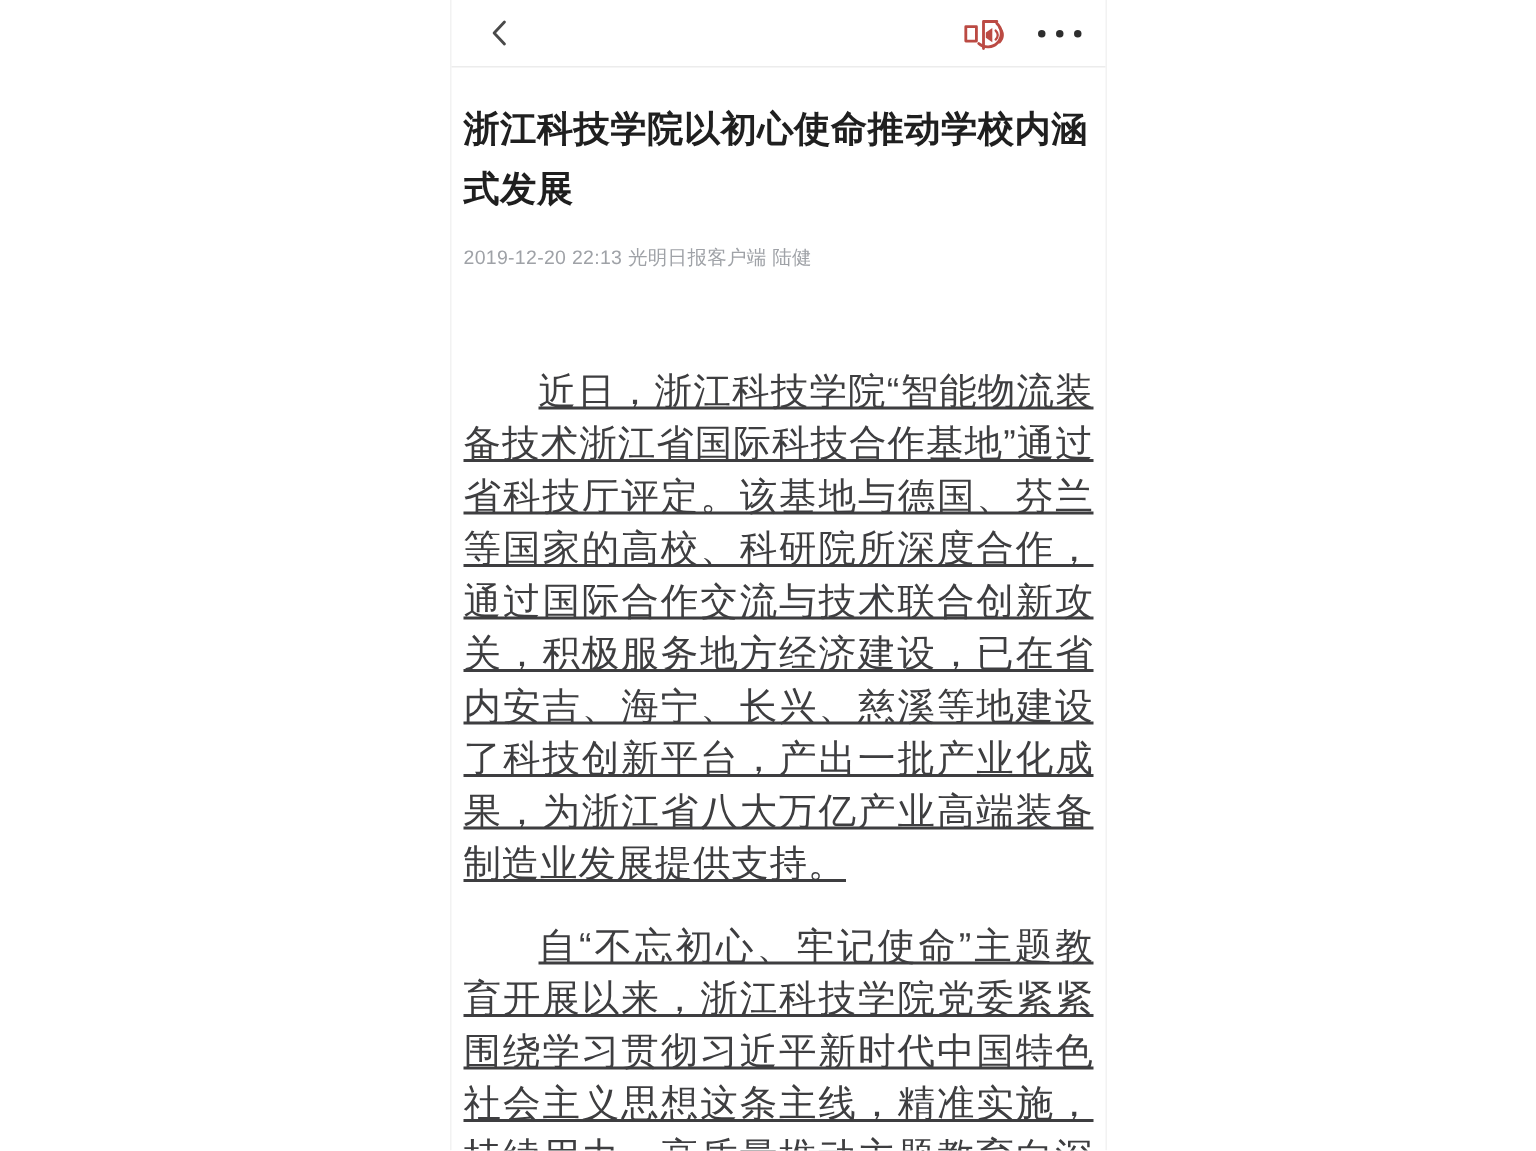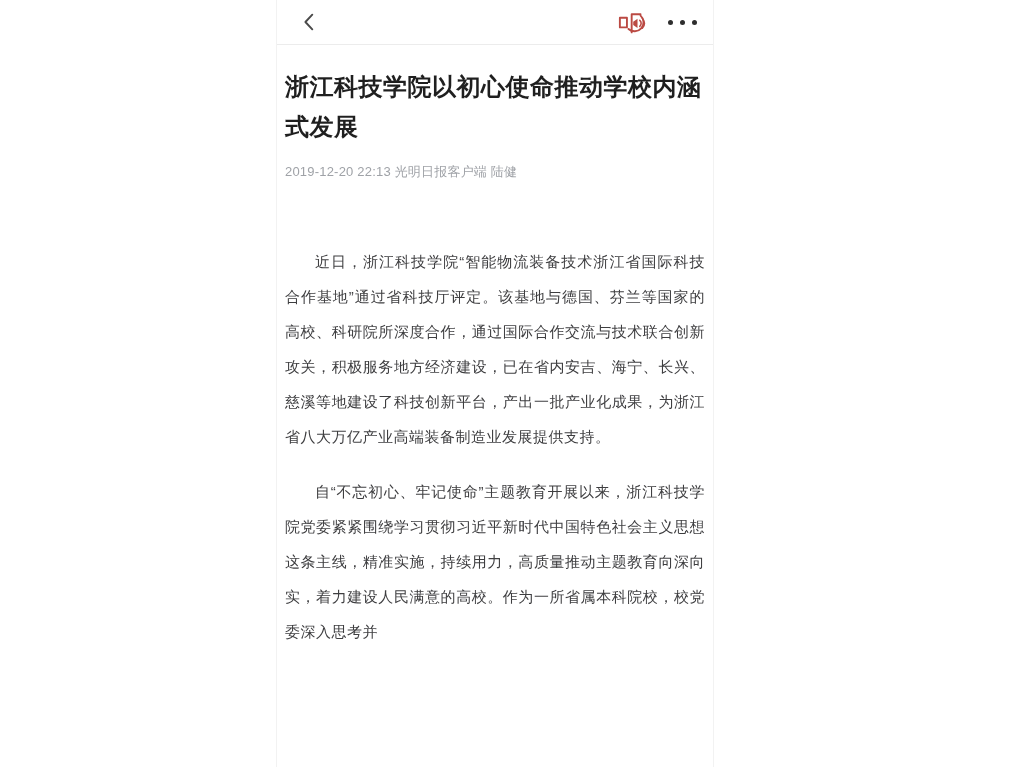--- a/index.html
+++ b/index.html
@@ -5,21 +5,21 @@
   * { box-sizing: border-box; margin: 0; padding: 0; }
   html, body {
     width: 1024px; height: 767px;
     background: #ffffff;
     overflow: hidden;
     font-family: "Liberation Sans", "DejaVu Sans", sans-serif;
   }
   .canvas { position: relative; width: 1024px; height: 767px; background: #ffffff; }
 
   .phone {
-    position: absolute; left: 276px; top: 0;
+    position: absolute; left: 300px; top: 0;
     width: 438px; height: 767px;
     background: #ffffff;
     border-left: 1px solid #f2f2f2;
     border-right: 1px solid #f2f2f2;
   }
 
   
   .topbar {
     height: 45px;
     display: flex; align-items: center; justify-content: space-between;
@@ -50,27 +50,28 @@
     letter-spacing: 0.5px;
   }
   .article-meta {
     margin-top: 15px;
     font-size: 13px; line-height: 20px;
     color: #9fa2a7;
     letter-spacing: 0.2px;
   }
   .article-body { margin-top: 62px; }
   .para {
-    font-size: 15px;
+    font-size: 25px;
     line-height: 35px;
     color: #3e3e40;
     letter-spacing: 0.5px;
     text-indent: 2em;
     text-align: justify;
     margin-bottom: 20px;
+    text-decoration: underline;
   }
 </style>
 </head>
 <body>
 
 <div class="canvas">
   <div class="phone">
 
     <header class="topbar">
       <button class="back-btn">

